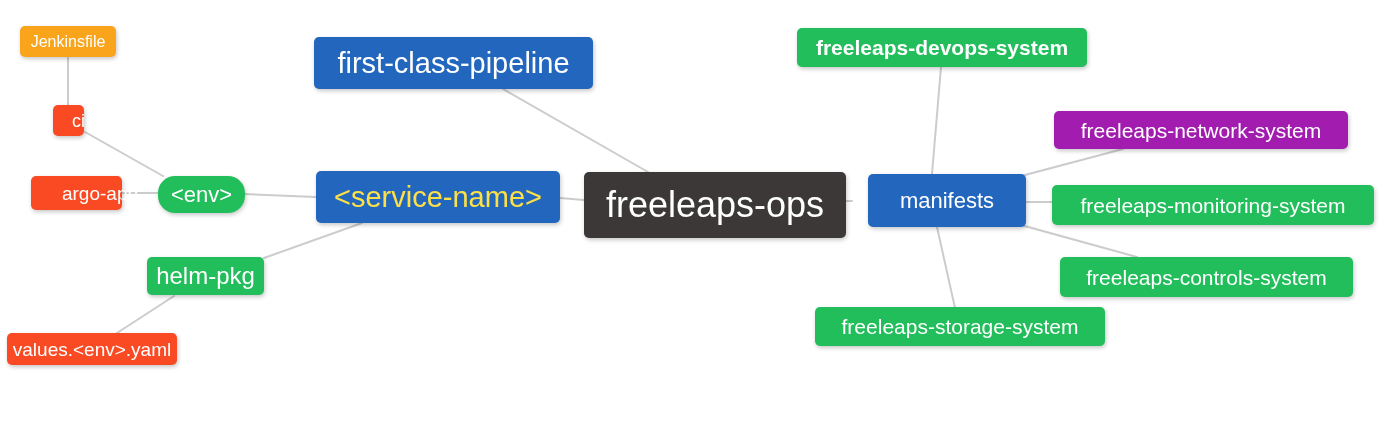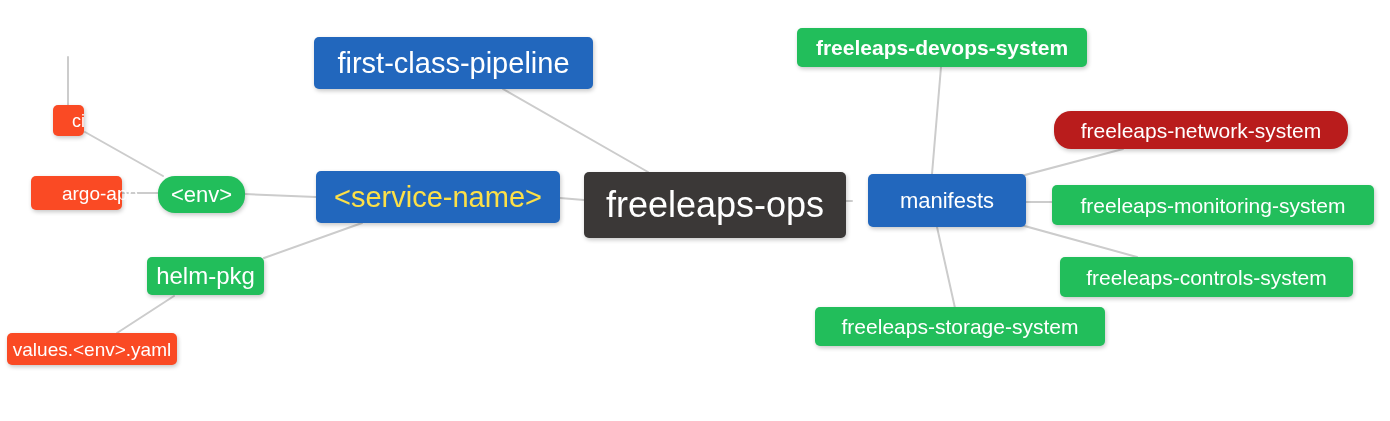--- a/index.html
+++ b/index.html
@@ -59,19 +59,20 @@
       <line x1="937" y1="227" x2="955" y2="308" stroke="#cccccc" stroke-width="2" stroke-linecap="round"></line>
     </svg>
 <div class="node" style="left: 584px; top: 172px; width: 262px; height: 66px; font-size: 36px; background: rgb(59, 56, 55); color: rgb(255, 255, 255);">freeleaps-ops</div>
     <div class="node" style="left: 314px; top: 37px; width: 279px; height: 52px; font-size: 29px; background: rgb(34, 103, 189); color: rgb(255, 255, 255);">first-class-pipeline</div>
     <div class="node" style="left: 316px; top: 171px; width: 244px; height: 52px; font-size: 29px; background: rgb(34, 103, 189); color: #fde047;">&lt;service-name&gt;</div>
     <div class="node" style="left: 852px; top: 174px; width: 158px; height: 53px; font-size: 22px; background: rgb(34, 103, 189); color: rgb(255, 255, 255); margin-left: 16px;">manifests</div>
     <div class="node" style="left: 158px; top: 176px; width: 87px; height: 37px; font-size: 22px; background: rgb(34, 190, 91); color: rgb(255, 255, 255); border-radius: 17px;">&lt;env&gt;</div>
     <div class="node" style="left: 147px; top: 257px; width: 117px; height: 38px; font-size: 24px; background: rgb(34, 190, 91); color: rgb(255, 255, 255);">helm-pkg</div>
     <div class="node" style="left: 53px; top: 105px; width: 31px; height: 31px; font-size: 18px; background: rgb(250, 74, 36); color: rgb(255, 255, 255); padding-left: 20px;">ci</div>
     <div class="node" style="left: 31px; top: 176px; width: 91px; height: 34px; font-size: 19px; background: rgb(250, 74, 36); color: rgb(255, 255, 255); padding-left: 47px;">argo-app</div>
+    <div class="node" style="left: 20px; top: 26px; width: 96px; height: 31px; font-size: 16px; background: rgb(250, 164, 28); color: rgb(255, 255, 255);">Jenkinsfile</div>
     <div class="node" style="left: 7px; top: 333px; width: 170px; height: 32px; font-size: 19px; background: rgb(250, 74, 36); color: rgb(255, 255, 255);">values.&lt;env&gt;.yaml</div>
     <div class="node" style="left: 797px; top: 28px; width: 290px; height: 39px; font-size: 21px; background: rgb(34, 190, 91); color: rgb(255, 255, 255); font-weight: bold;">freeleaps-devops-system</div>
-    <div class="node" style="left: 1054px; top: 111px; width: 294px; height: 38px; font-size: 21px; background: #b91c1c; color: rgb(255, 255, 255); border-radius: 17px;">freeleaps-network-system</div>
+    <div class="node" style="left: 1054px; top: 111px; width: 294px; height: 38px; font-size: 21px; background: #a21caf; color: rgb(255, 255, 255);">freeleaps-network-system</div>
     <div class="node" style="left: 1052px; top: 185px; width: 322px; height: 40px; font-size: 21px; background: rgb(34, 190, 91); color: rgb(255, 255, 255);">freeleaps-monitoring-system</div>
     <div class="node" style="left: 1060px; top: 257px; width: 293px; height: 40px; font-size: 21px; background: rgb(34, 190, 91); color: rgb(255, 255, 255);">freeleaps-controls-system</div>
     <div class="node" style="left: 815px; top: 307px; width: 290px; height: 39px; font-size: 21px; background: rgb(34, 190, 91); color: rgb(255, 255, 255);">freeleaps-storage-system</div>
   </div>
 
 </body></html>

